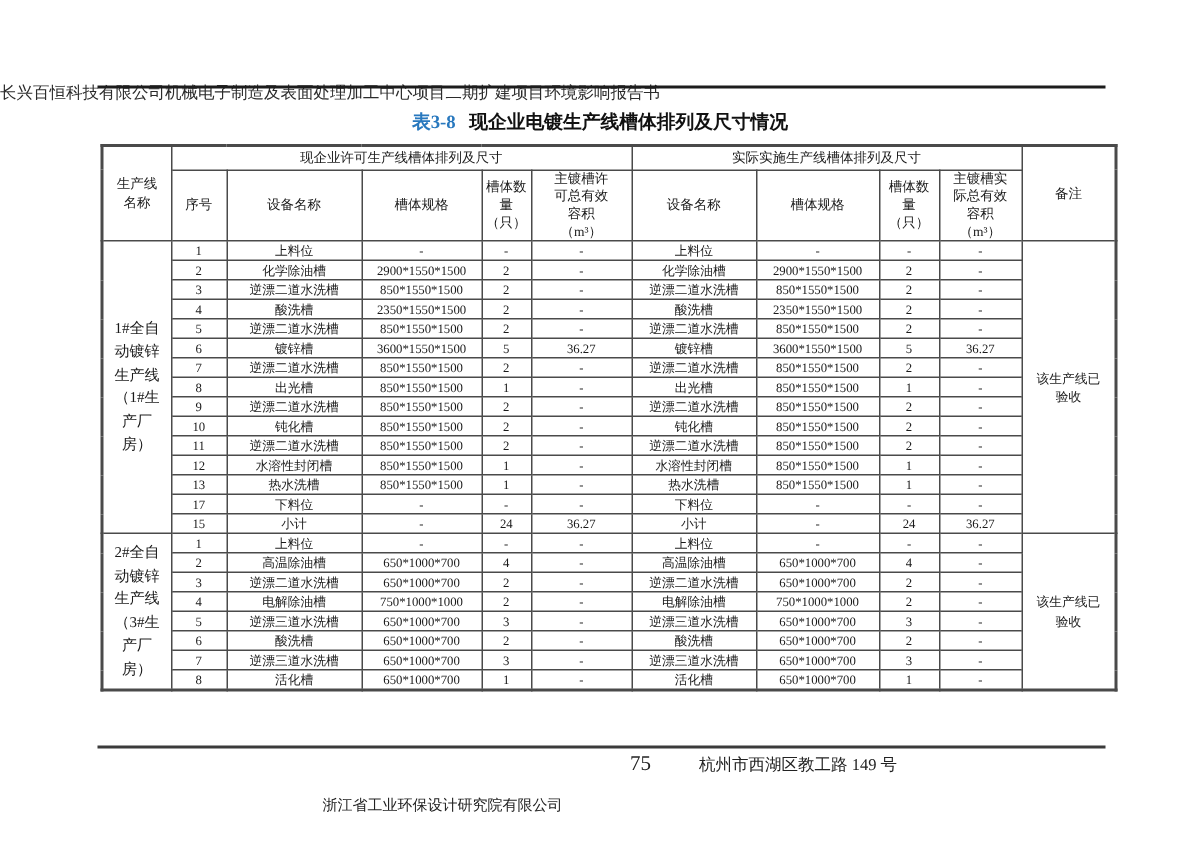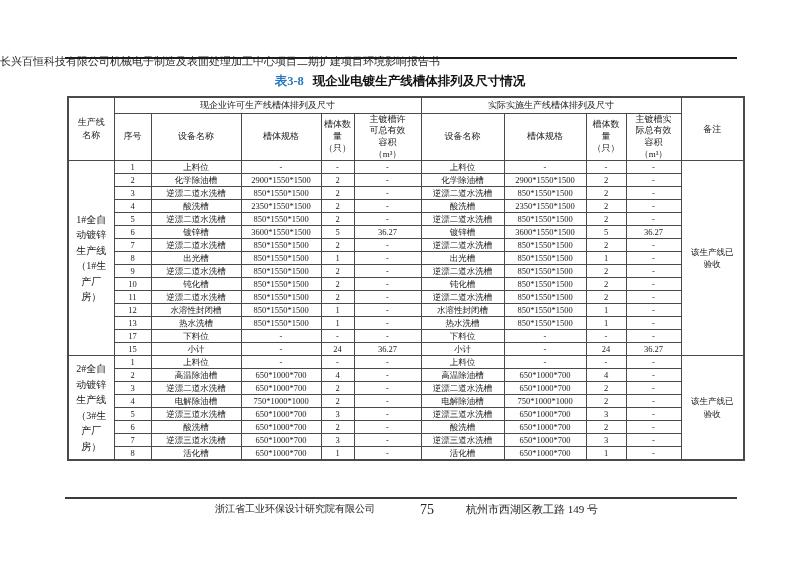--- a/index.html
+++ b/index.html
@@ -41,21 +41,21 @@
   .main-table thead tr.group-row th { height:16px; font-size:9px; }
   .main-table thead tr.col-row th { height:43px; font-size:9px; line-height:1.3; }
   .main-table tbody td { height:13px; font-size:8.5px; line-height:1.2; }
   .main-table td.line-name { font-size:10px; line-height:1.55; }
   .main-table td.remark-cell { font-size:8.5px; line-height:1.5; }
   .main-table td.bold { font-weight:normal; }
 
   .footer-rule {
     position:absolute; top:497px; left:65px; width:672px; height:1.5px; background:#3b3b3b;
   }
-  .footer-company { position:absolute; top:502px; left:215px; font-size:10px; color:#222; }
+  .footer-company { position:absolute; top:530px; left:215px; font-size:10px; color:#222; }
   .footer-page    { position:absolute; top:502px; left:420px; font-size:14px; color:#222; }
   .footer-address { position:absolute; top:502px; left:466px; font-size:11px; color:#222; }
 </style>
 </head>
 <body>
 
 <div class="page">
 
   <div class="doc-header">长兴百恒科技有限公司机械电子制造及表面处理加工中心项目二期扩建项目环境影响报告书</div>
   <div class="header-rule"></div>

